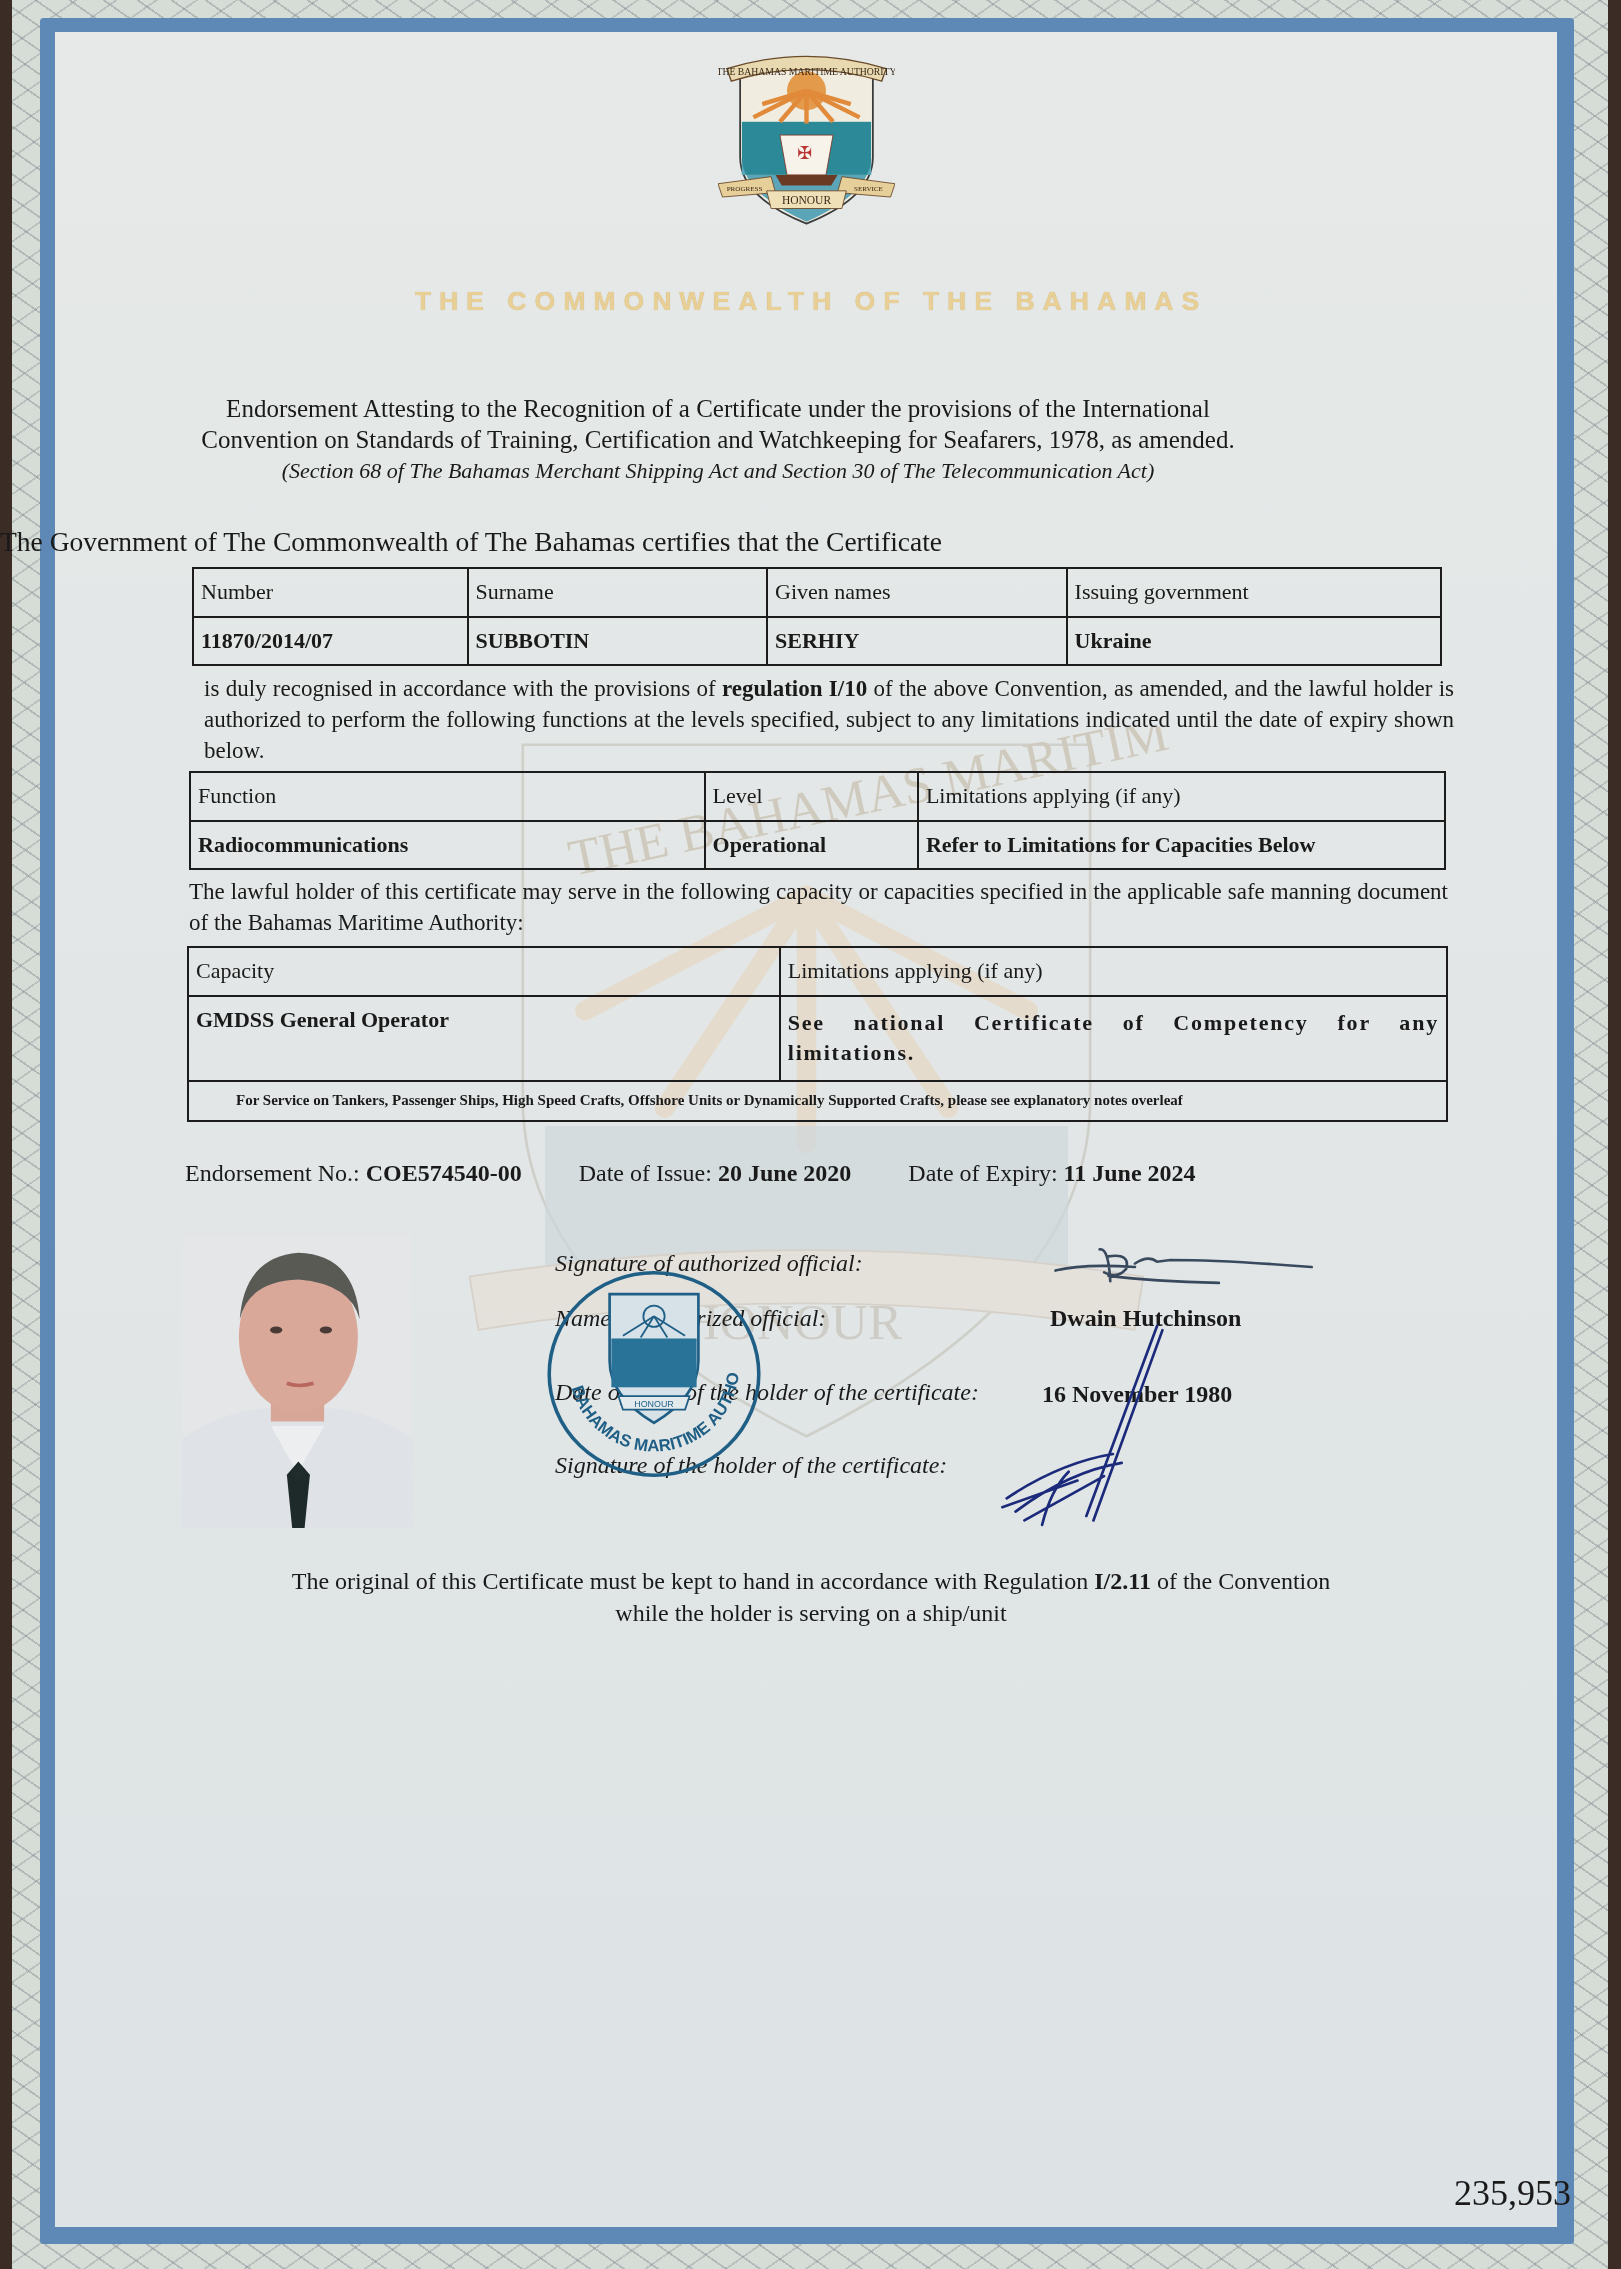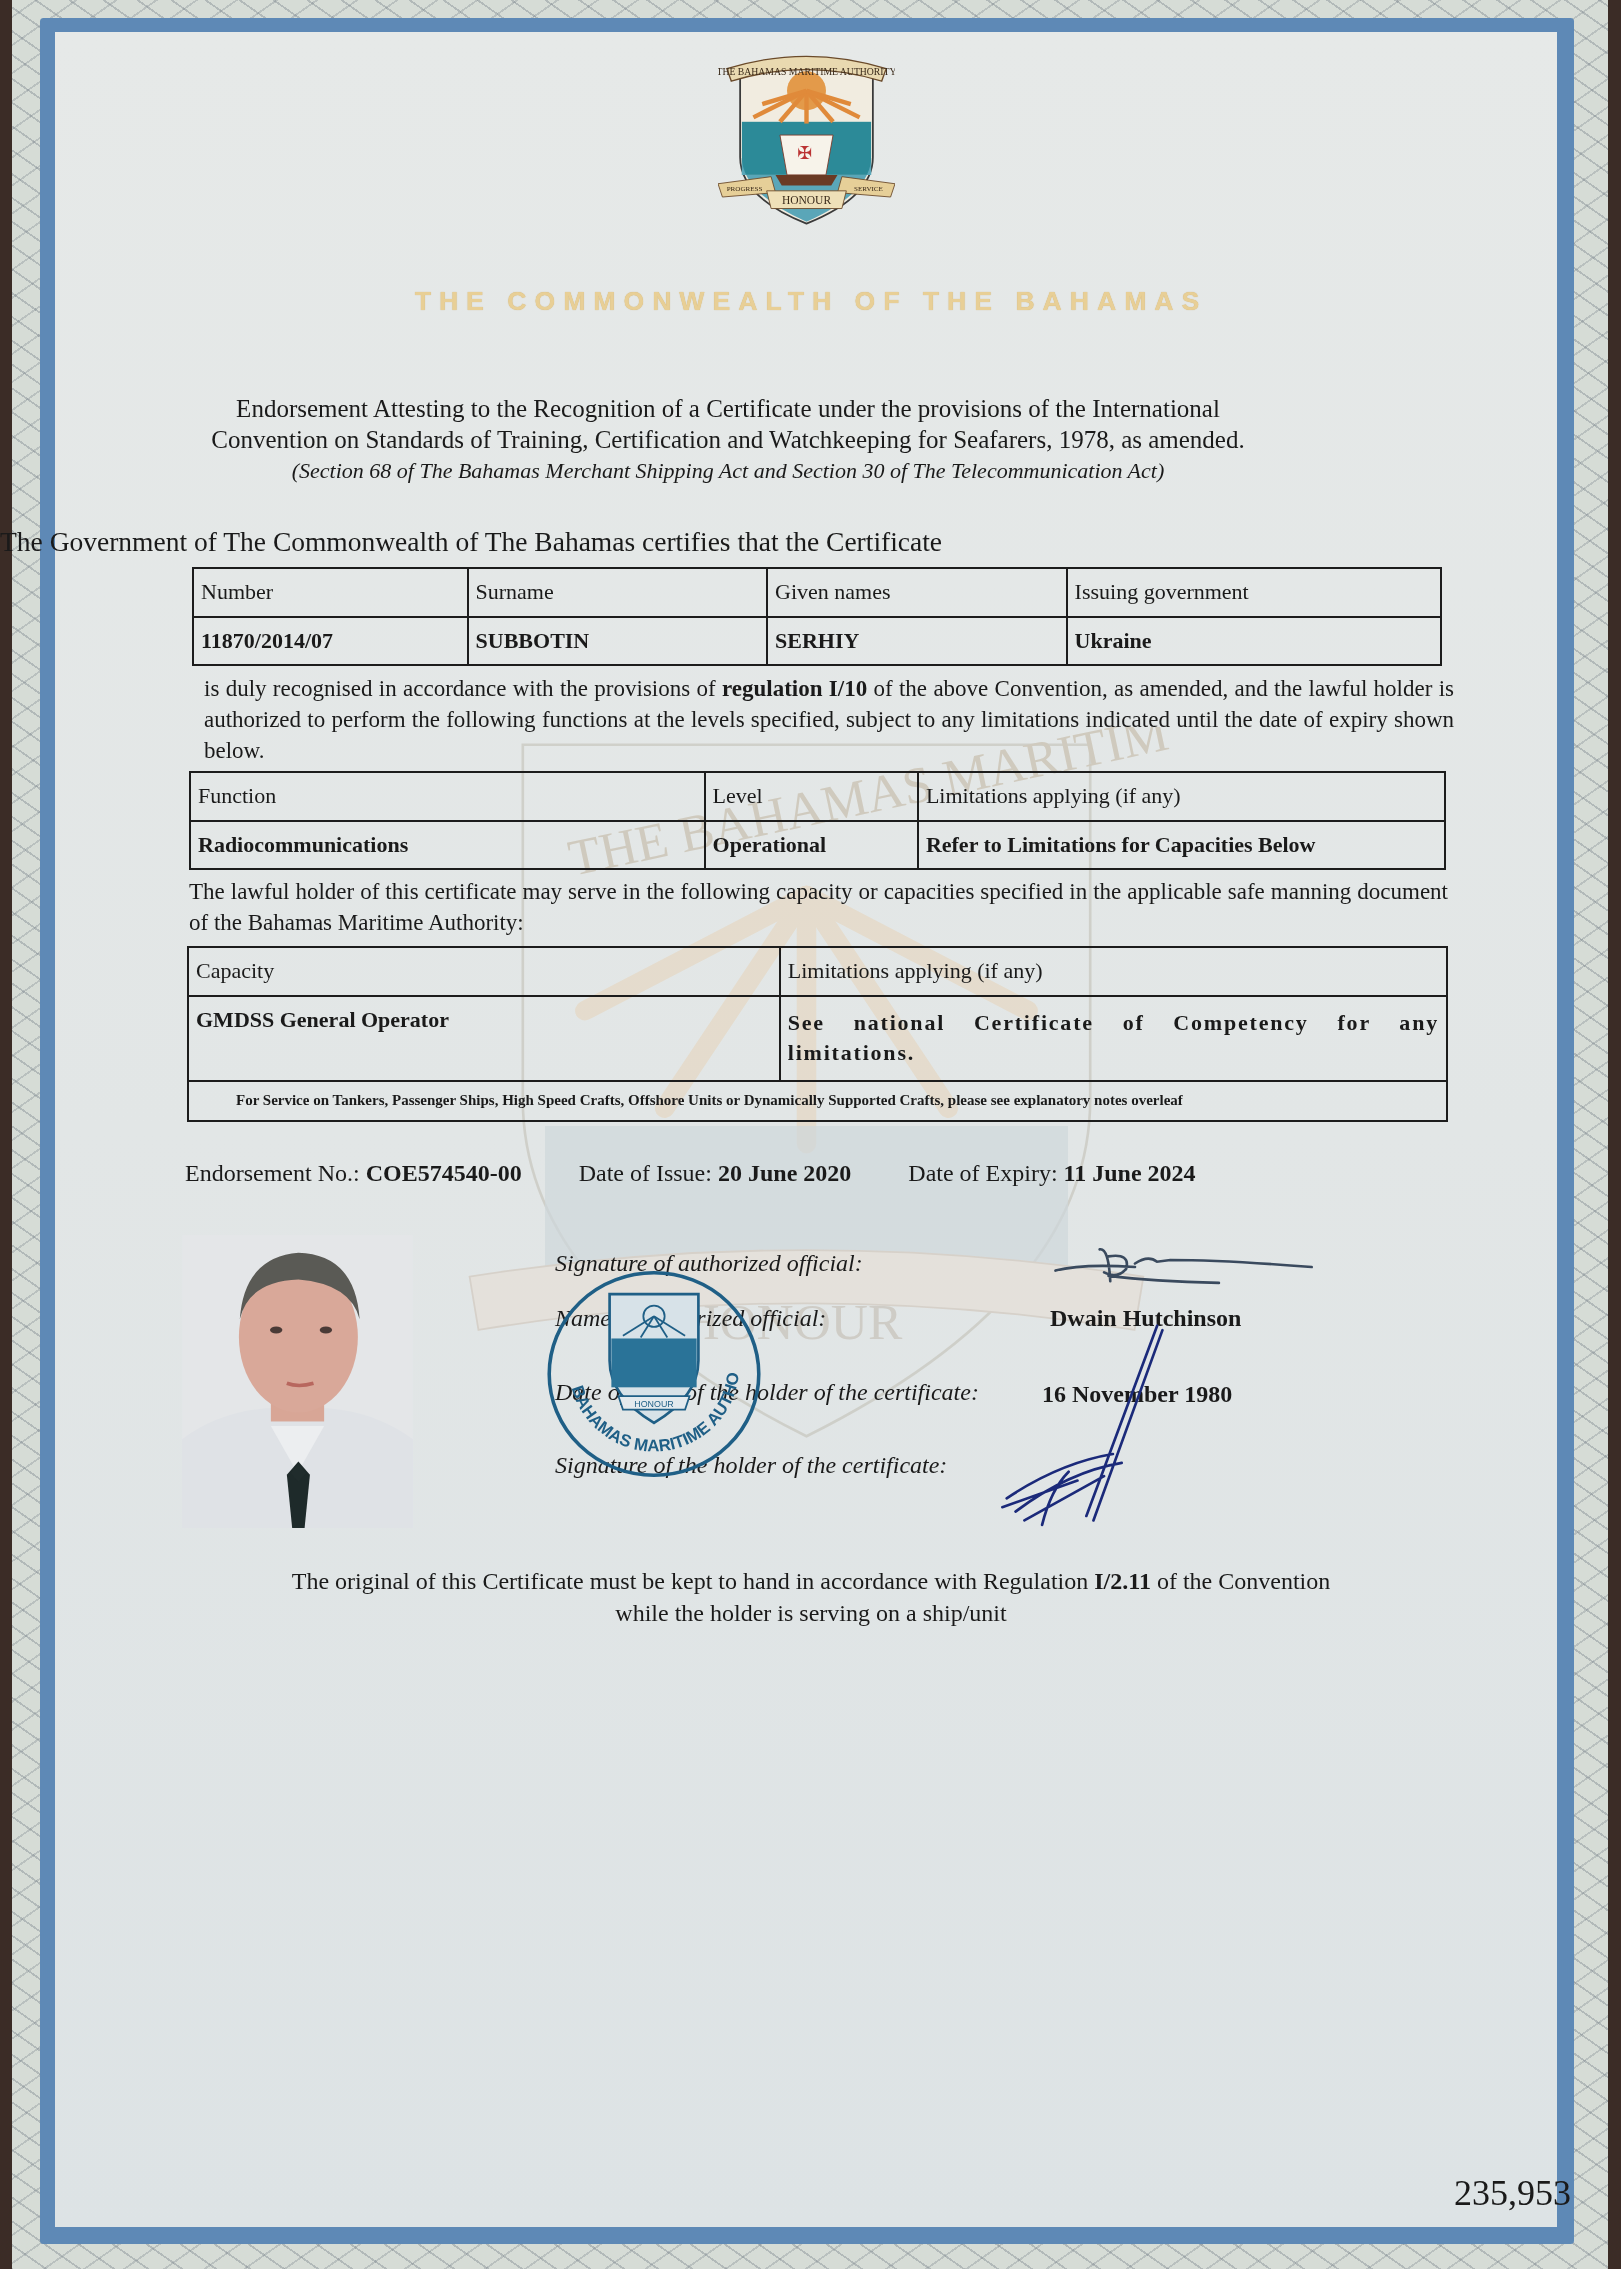--- a/index.html
+++ b/index.html
@@ -28,21 +28,21 @@
   .abs { position: absolute; }
   .crest { left: 718px; top: 51px; width: 177px; height: 177px; }
   .country {
     left: 0; width: 1622px; top: 286px; text-align: center;
     font-family: "Liberation Sans", "DejaVu Sans", sans-serif; font-weight: bold;
     font-size: 26.6px; letter-spacing: 8px; color: #e8cf96;
     text-shadow: 0 0 0.9px #c9aa66;
   }
   .intro {
     left: 0; width: 1436px; top: 393px; text-align: center;
-    font-size: 25px; line-height: 31px; padding-left: 10px;
+    font-size: 25px; line-height: 31px;
   }
   .intro .italic { font-style: italic; font-size: 22px; }
   .certifies {
     left: 0; width: 1352px; top: 526px; text-align: left; font-size: 27.5px;
   }
   table.cert {
     position: absolute; border-collapse: collapse; font-size: 22px;
   }
   table.cert td {
     border: 2.7px solid #1c1c1c; padding: 1.8px 7px; vertical-align: middle;

